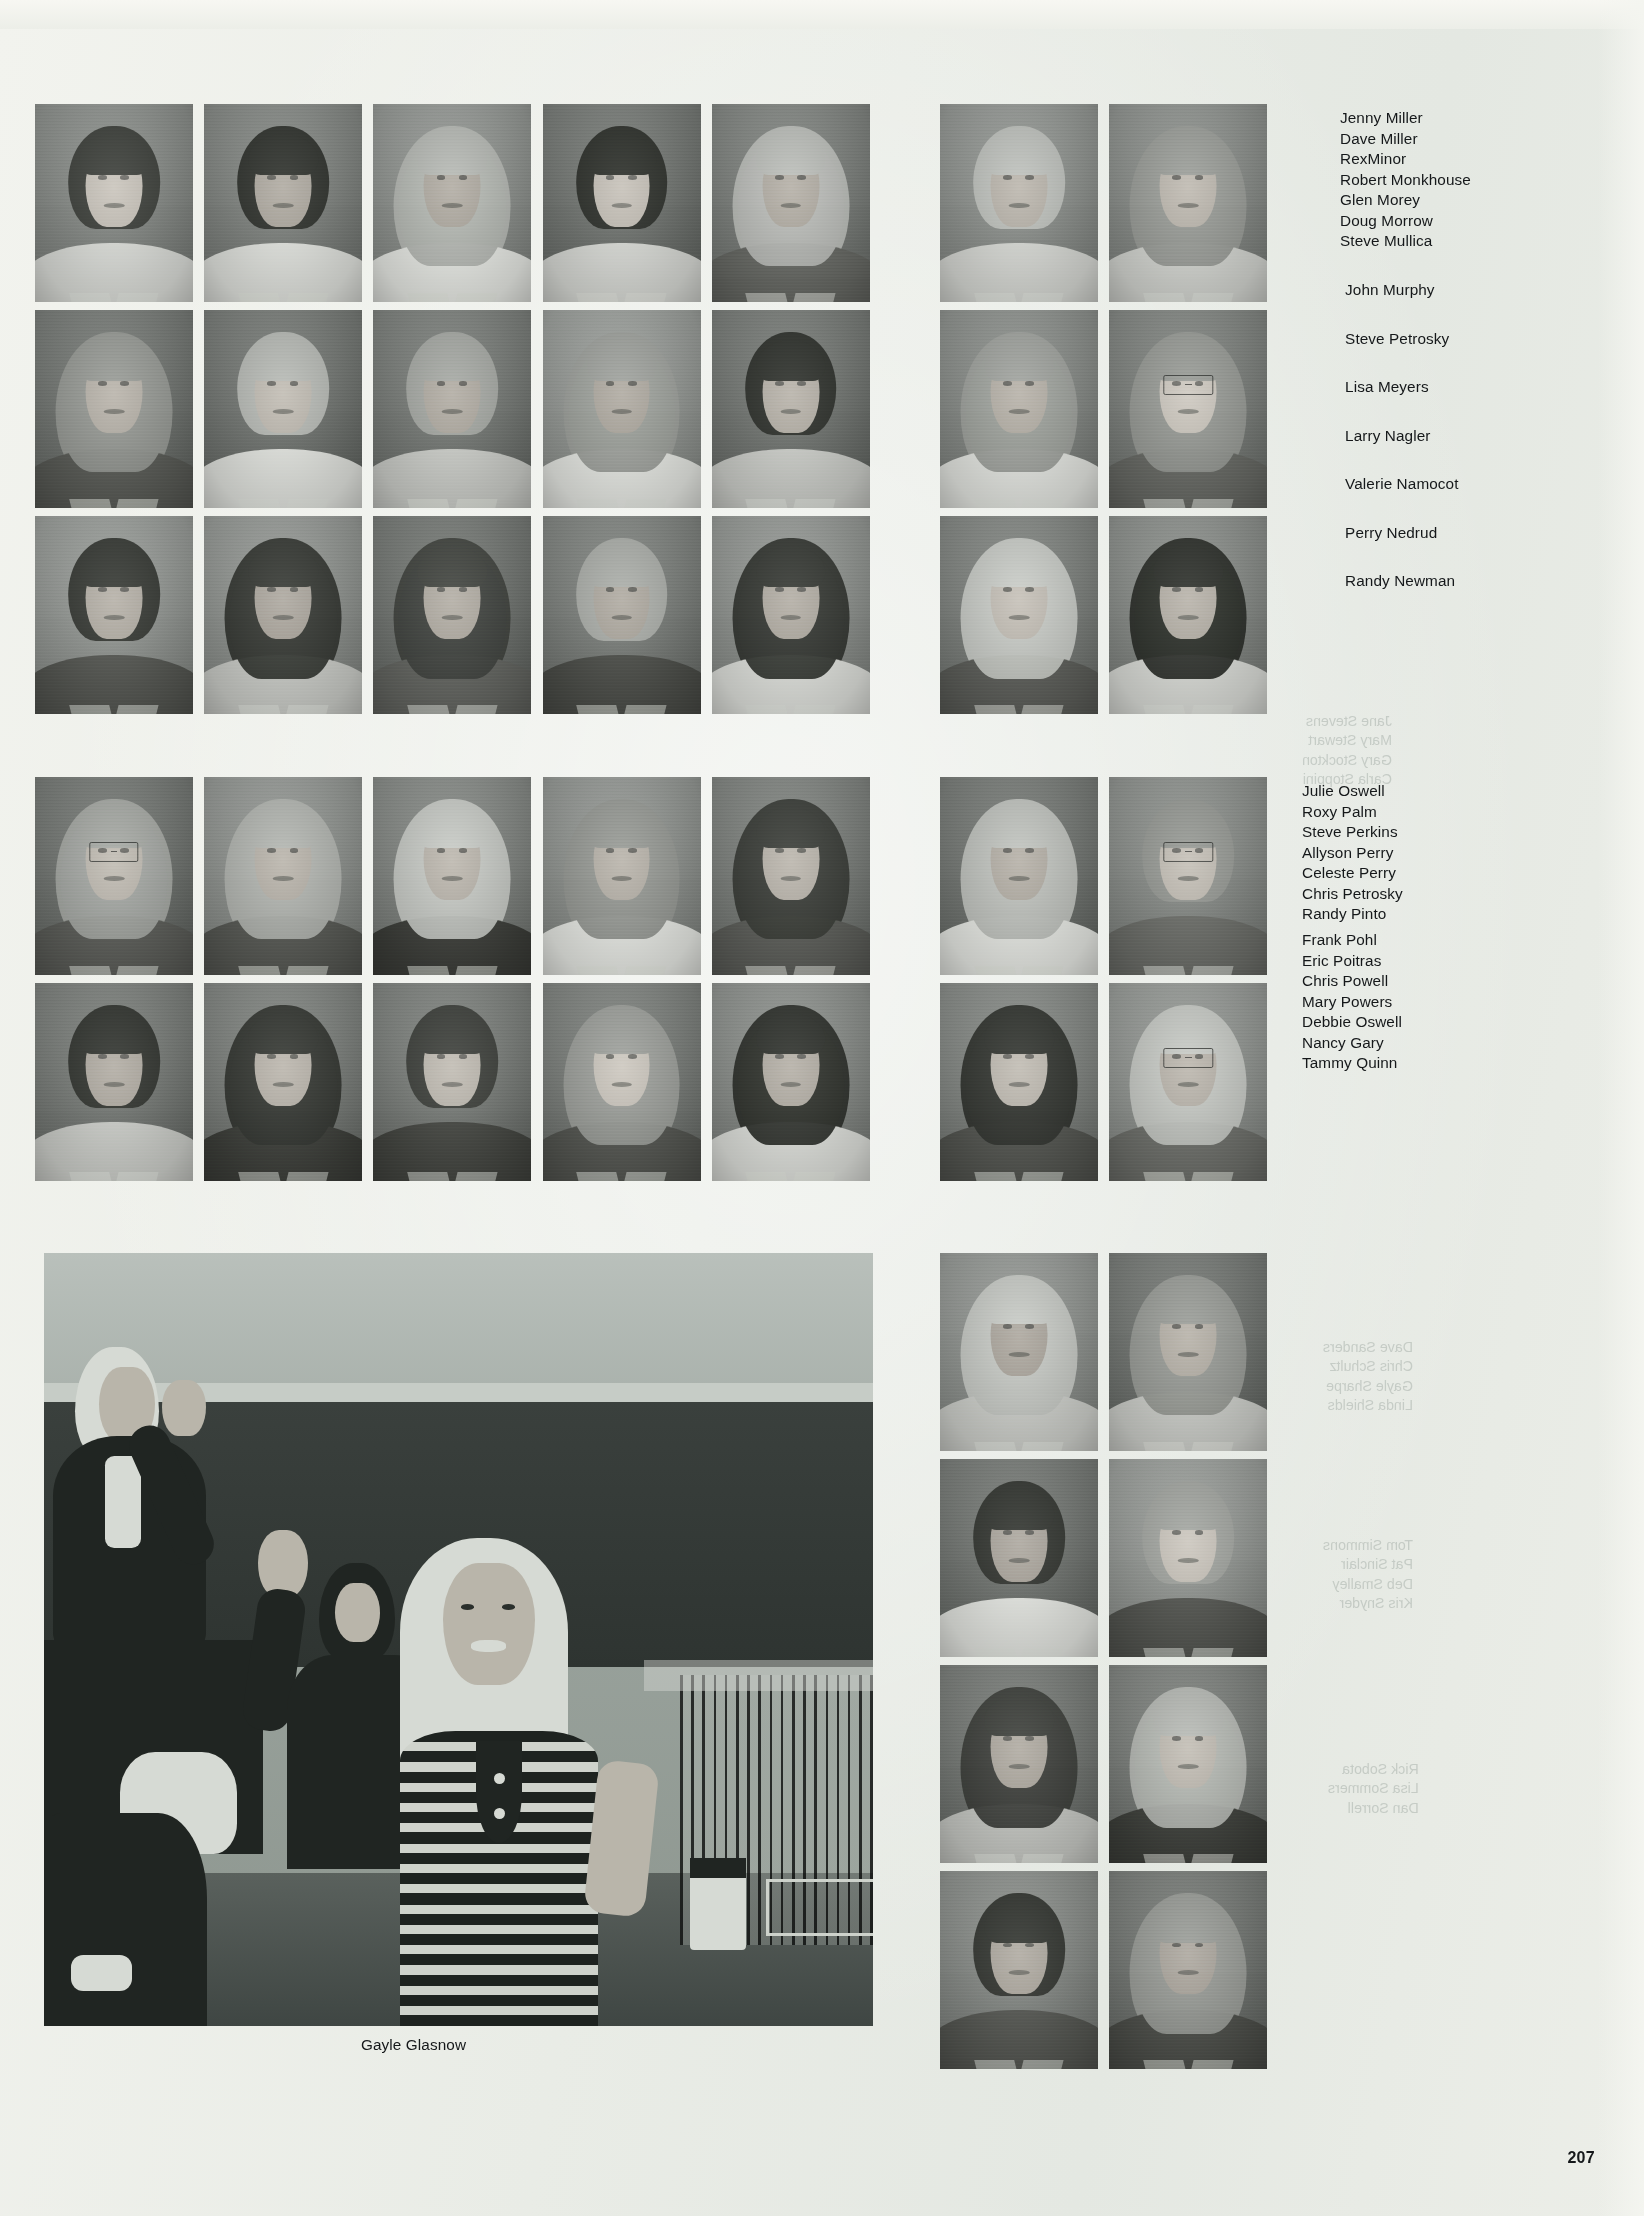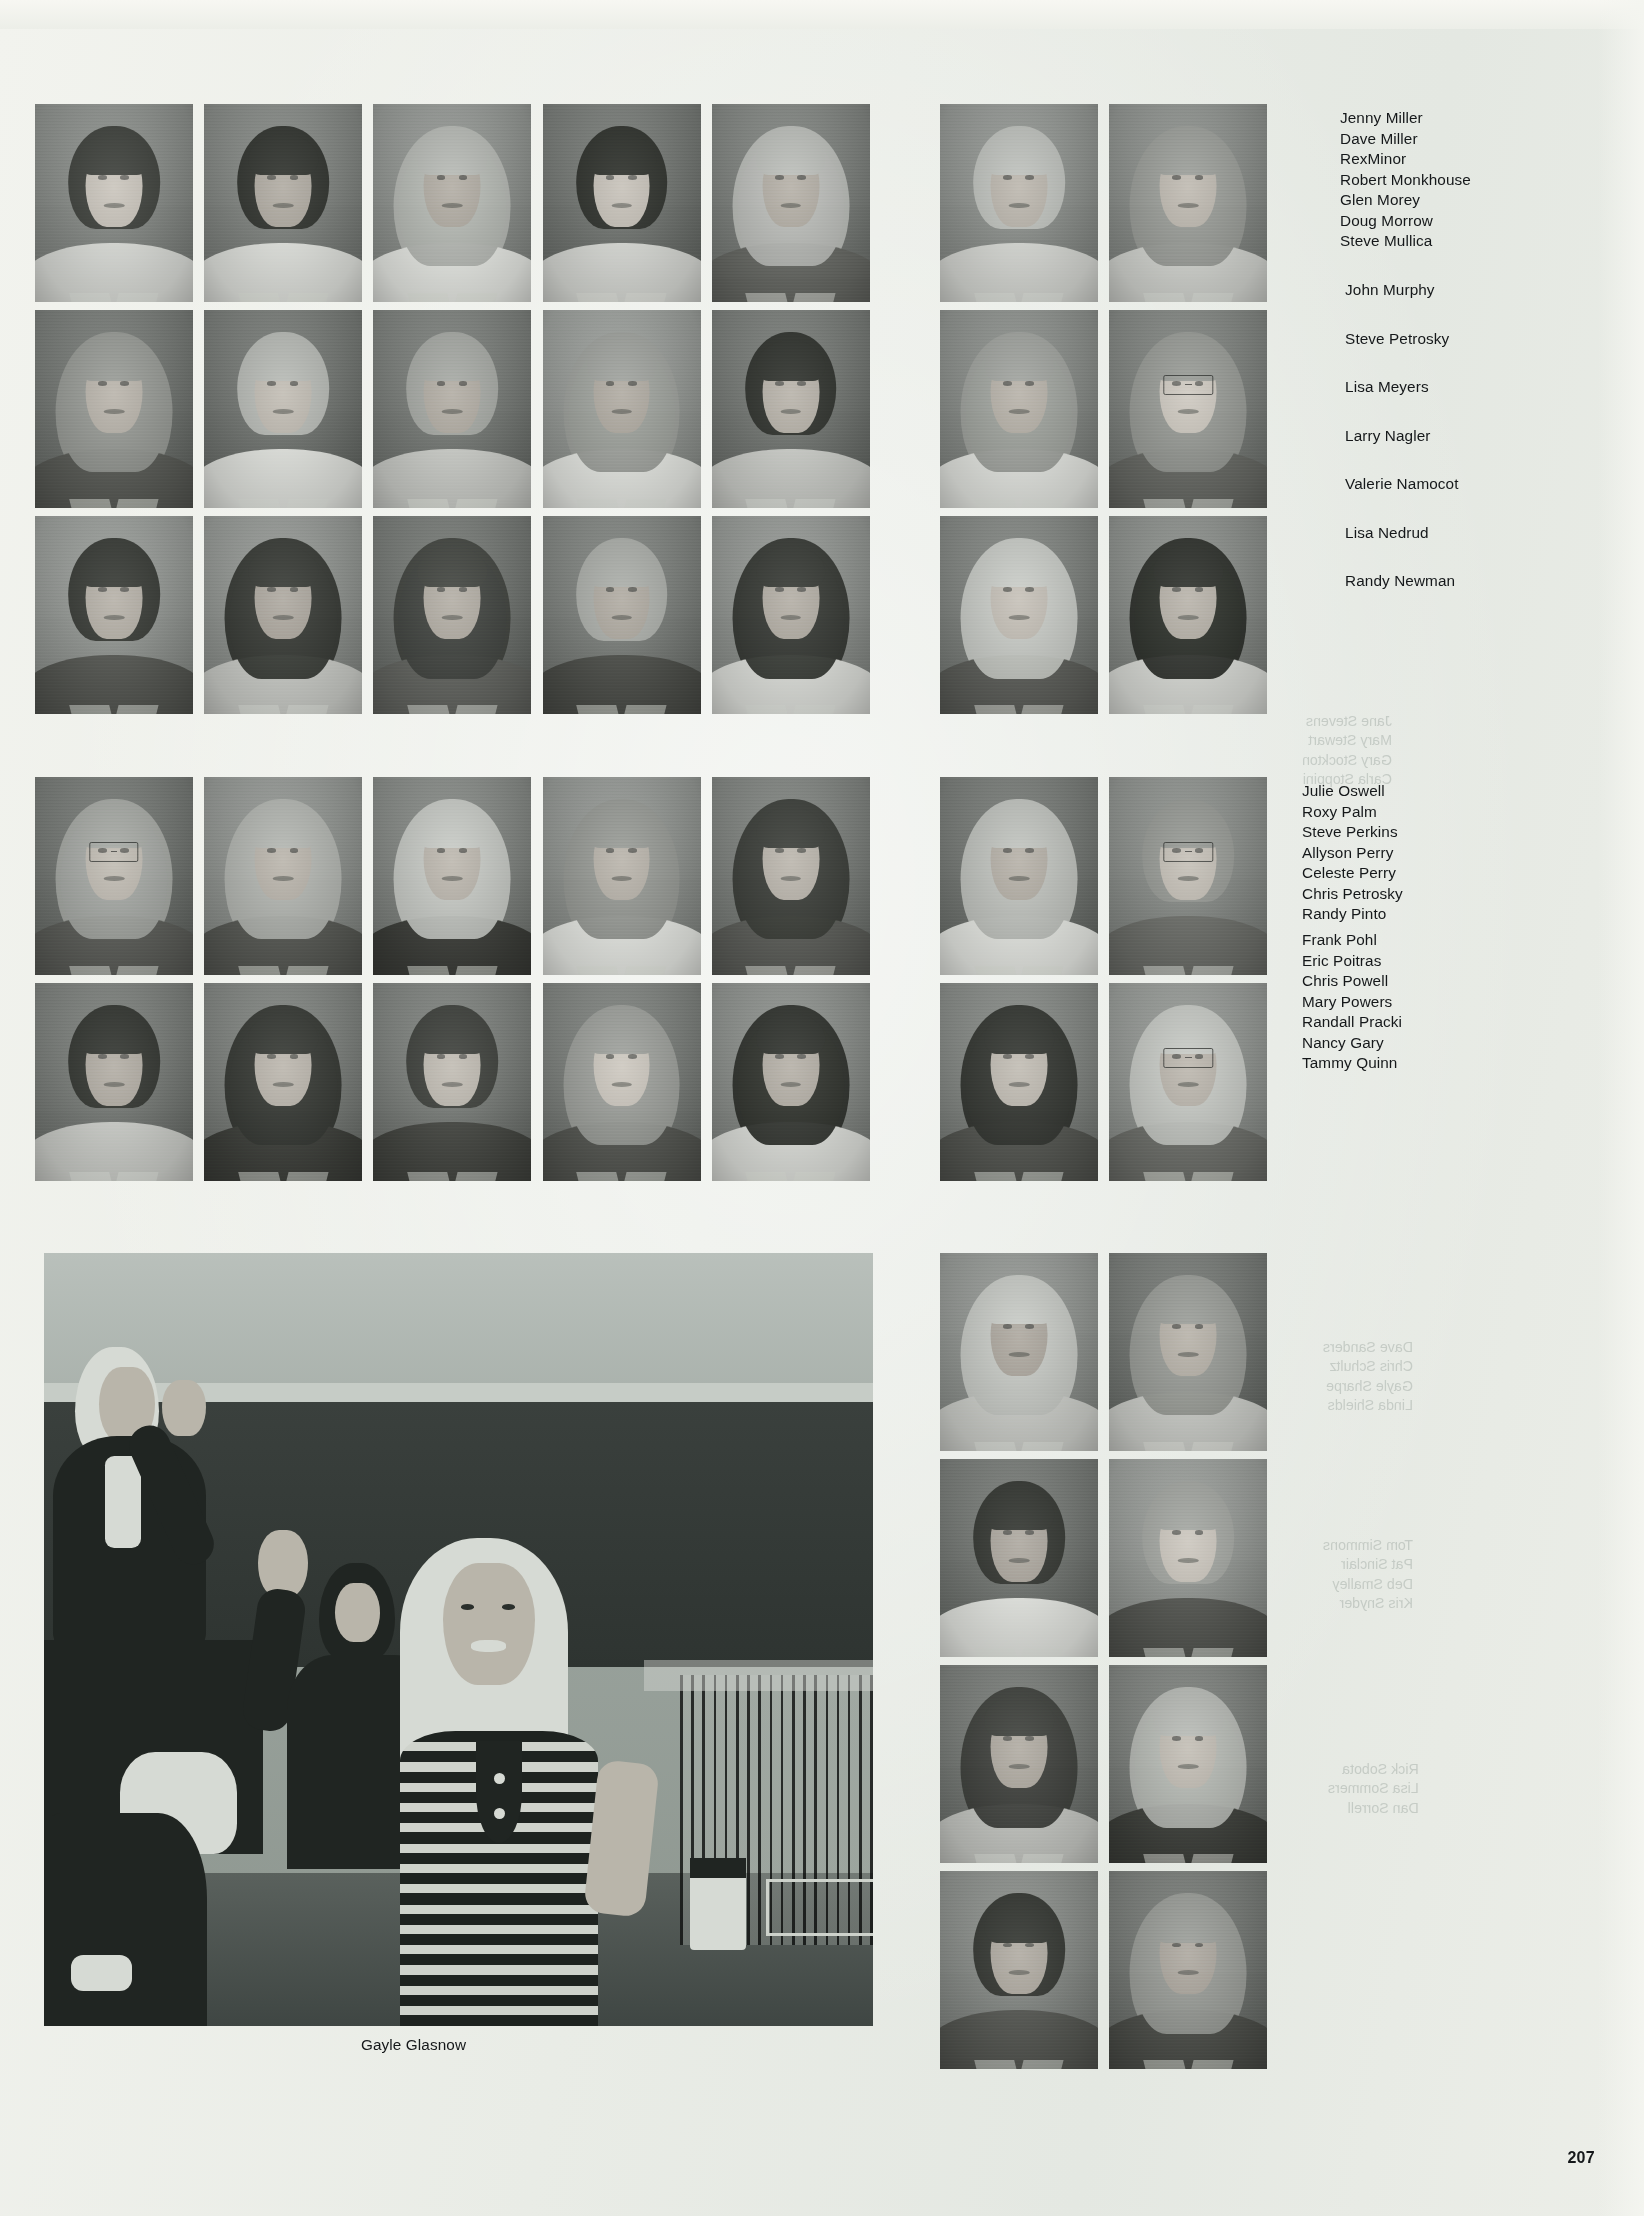--- a/index.html
+++ b/index.html
@@ -1186,40 +1186,40 @@
         <div class="nm">Glen Morey</div>
         <div class="nm">Doug Morrow</div>
         <div class="nm">Steve Mullica</div>
       </div>
       <div class="grp">
         <div class="nm ind">John Murphy</div>
         <div class="nm ind">Steve Petrosky</div>
         <div class="nm ind">Lisa Meyers</div>
         <div class="nm ind">Larry Nagler</div>
         <div class="nm ind">Valerie Namocot</div>
-        <div class="nm ind">Lisa Nedrud</div>
+        <div class="nm ind">Perry Nedrud</div>
         <div class="nm ind">Randy Newman</div>
       </div>
     </div>
   <div class="namelist" id="names-block-2" style="left:1302px; top:781px;">
       <div class="grp">
         <div class="nm">Julie Oswell</div>
         <div class="nm">Roxy Palm</div>
         <div class="nm">Steve Perkins</div>
         <div class="nm">Allyson Perry</div>
         <div class="nm">Celeste Perry</div>
         <div class="nm">Chris Petrosky</div>
         <div class="nm">Randy Pinto</div>
       </div>
       <div class="grp">
         <div class="nm">Frank Pohl</div>
         <div class="nm">Eric Poitras</div>
         <div class="nm">Chris Powell</div>
         <div class="nm">Mary Powers</div>
-        <div class="nm">Randall Pracki</div>
+        <div class="nm">Debbie Oswell</div>
         <div class="nm">Nancy Gary</div>
         <div class="nm">Tammy Quinn</div>
       </div>
     </div>
 
   <div class="page-number">207</div>
 </div>
 
 
 </body></html>

